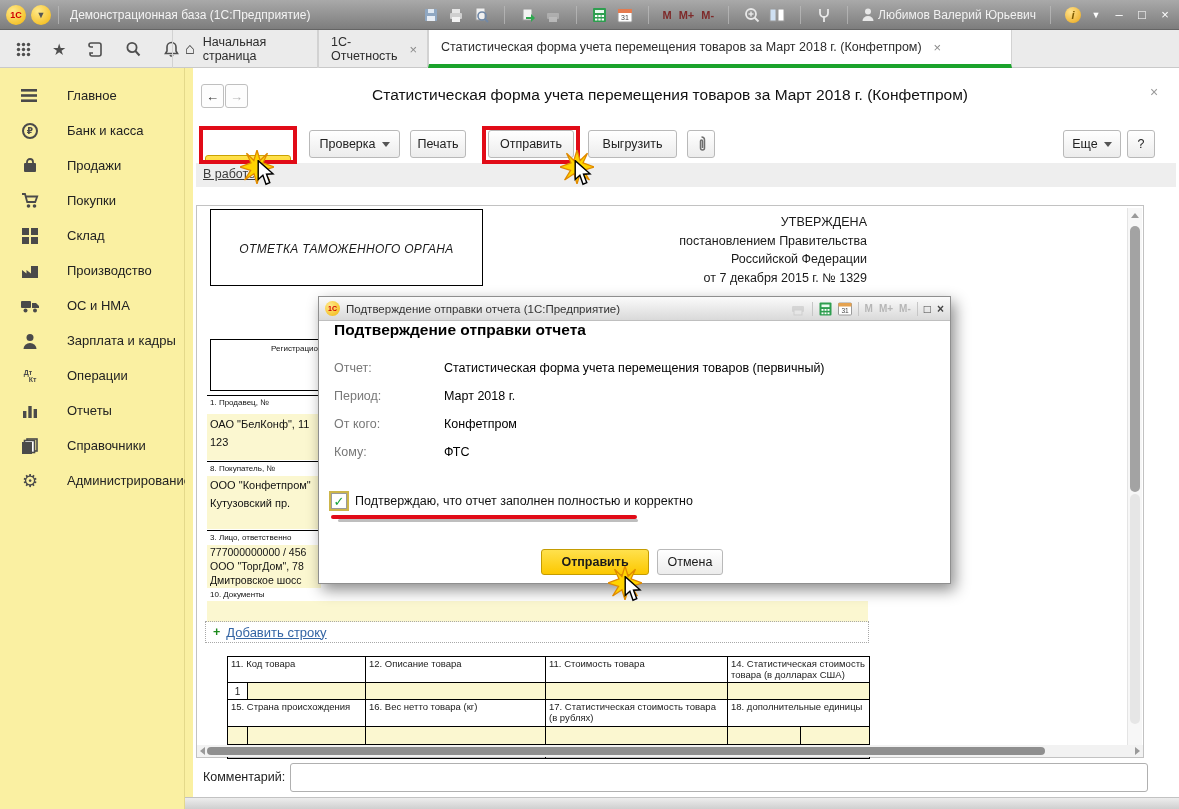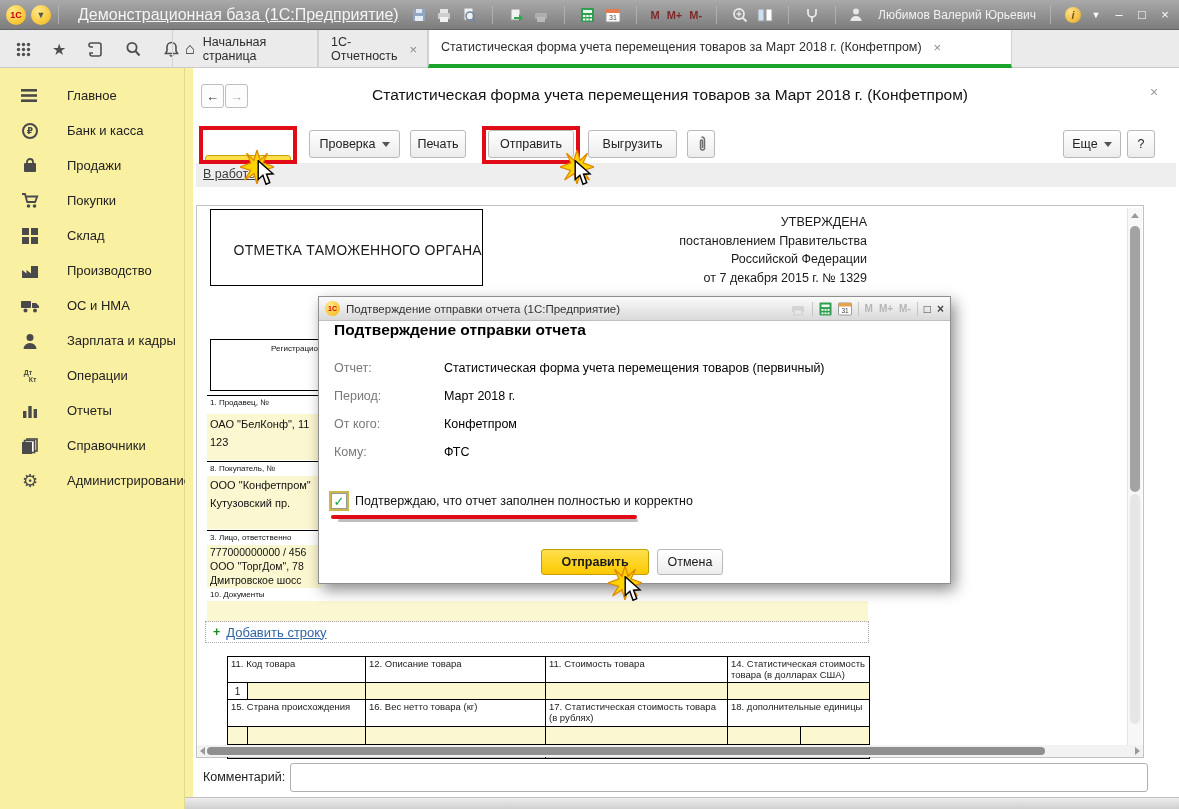--- a/index.html
+++ b/index.html
@@ -9,25 +9,25 @@
 
   
   .titlebar { position:absolute; left:0; top:0; width:1179px; height:30px;
     background:linear-gradient(#a9a9a9,#7d7d7d); border-bottom:1px solid #646464;
     display:flex; align-items:center; color:#fff; }
   .logo-1c { width:20px; height:20px; border-radius:50%; background:radial-gradient(circle at 35% 30%,#ffe98a,#f2b50b);
     color:#d00000; font-size:9px; font-weight:bold; display:flex; align-items:center; justify-content:center; margin-left:6px; }
   .menu-circle { width:20px; height:20px; border-radius:50%; background:radial-gradient(circle at 35% 30%,#ffe98a,#f2b50b);
     color:#555; font-size:9px; display:flex; align-items:center; justify-content:center; margin-left:5px; }
   .tb-sep { width:1px; height:18px; background:#bdbdbd; margin:0 7px; opacity:.7; }
-  .tb-title { font-size:16px; color:#f4f4f4; margin-left:12px;text-decoration:underline; }
+  .tb-title { font-size:12px; color:#f4f4f4; margin-left:4px; }
   .tb-right { margin-left:auto; display:flex; align-items:center; gap:7px; padding-right:6px; }
   .tb-ic { width:18px; height:18px; display:flex; align-items:center; justify-content:center; }
   .mem { color:#7e2a2a; font-weight:bold; font-size:11px; }
-  .tb-user { color:#f2f2f2; font-size:12px; display:flex; align-items:center; gap:16px; }
+  .tb-user { color:#f2f2f2; font-size:12px; display:flex; align-items:center; gap:4px; }
   .info-circle { width:16px; height:16px; border-radius:50%; background:radial-gradient(circle at 35% 30%,#ffe28d,#eaa718);
     color:#7c5a00; font-style:italic; font-weight:bold; font-size:11px; display:flex; align-items:center; justify-content:center; }
   .winbtn { color:#fff; font-size:13px; width:16px; text-align:center; }
 
   
   .tabbar { position:absolute; left:0; top:30px; width:1179px; height:38px; background:#ebebeb; border-bottom:1px solid #c9c9c9; }
   .tabbar-icons { position:absolute; left:14px; top:0; height:38px; display:flex; align-items:center; gap:20px; color:#4f4f4f; }
   .tab { position:absolute; top:0; height:38px; display:flex; align-items:center; gap:8px; padding:0 12px;
     border-left:1px solid #d2d2d2; border-right:1px solid #d2d2d2; color:#2c2c2c; }
   .tab .x { color:#8a8a8a; font-size:13px; margin-left:4px; }
@@ -422,21 +422,21 @@
 <div class="btn" style="left:1127px; top:130px; width:28px; padding:0;">
     <span>?</span>
   </div>
 
 <div class="status-strip"></div>
 <div class="status-link">В работе</div>
 
 <div class="form-panel">
 
   <div class="blackbox" style="left:13px; top:3px; width:273px; height:77px;">
-    <div style="text-align:right; margin-top:32px; font-size:14px; letter-spacing:.3px;">ОТМЕТКА ТАМОЖЕННОГО ОРГАНА</div>
+    <div style="text-align:center; margin-top:32px; font-size:12px; letter-spacing:.3px;font-style:italic;">ОТМЕТКА ТАМОЖЕННОГО ОРГАНА</div>
   </div>
 
   <div style="position:absolute; left:360px; top:7px; width:310px; text-align:right; line-height:18.5px; font-size:12.5px;">
     <div>УТВЕРЖДЕНА</div>
     <div>постановлением Правительства</div>
     <div>Российской Федерации</div>
     <div>от 7 декабря 2015 г. № 1329</div>
   </div>
 
   <div class="blackbox" style="left:13px; top:133px; width:110px; height:52px; border-right:none;">

